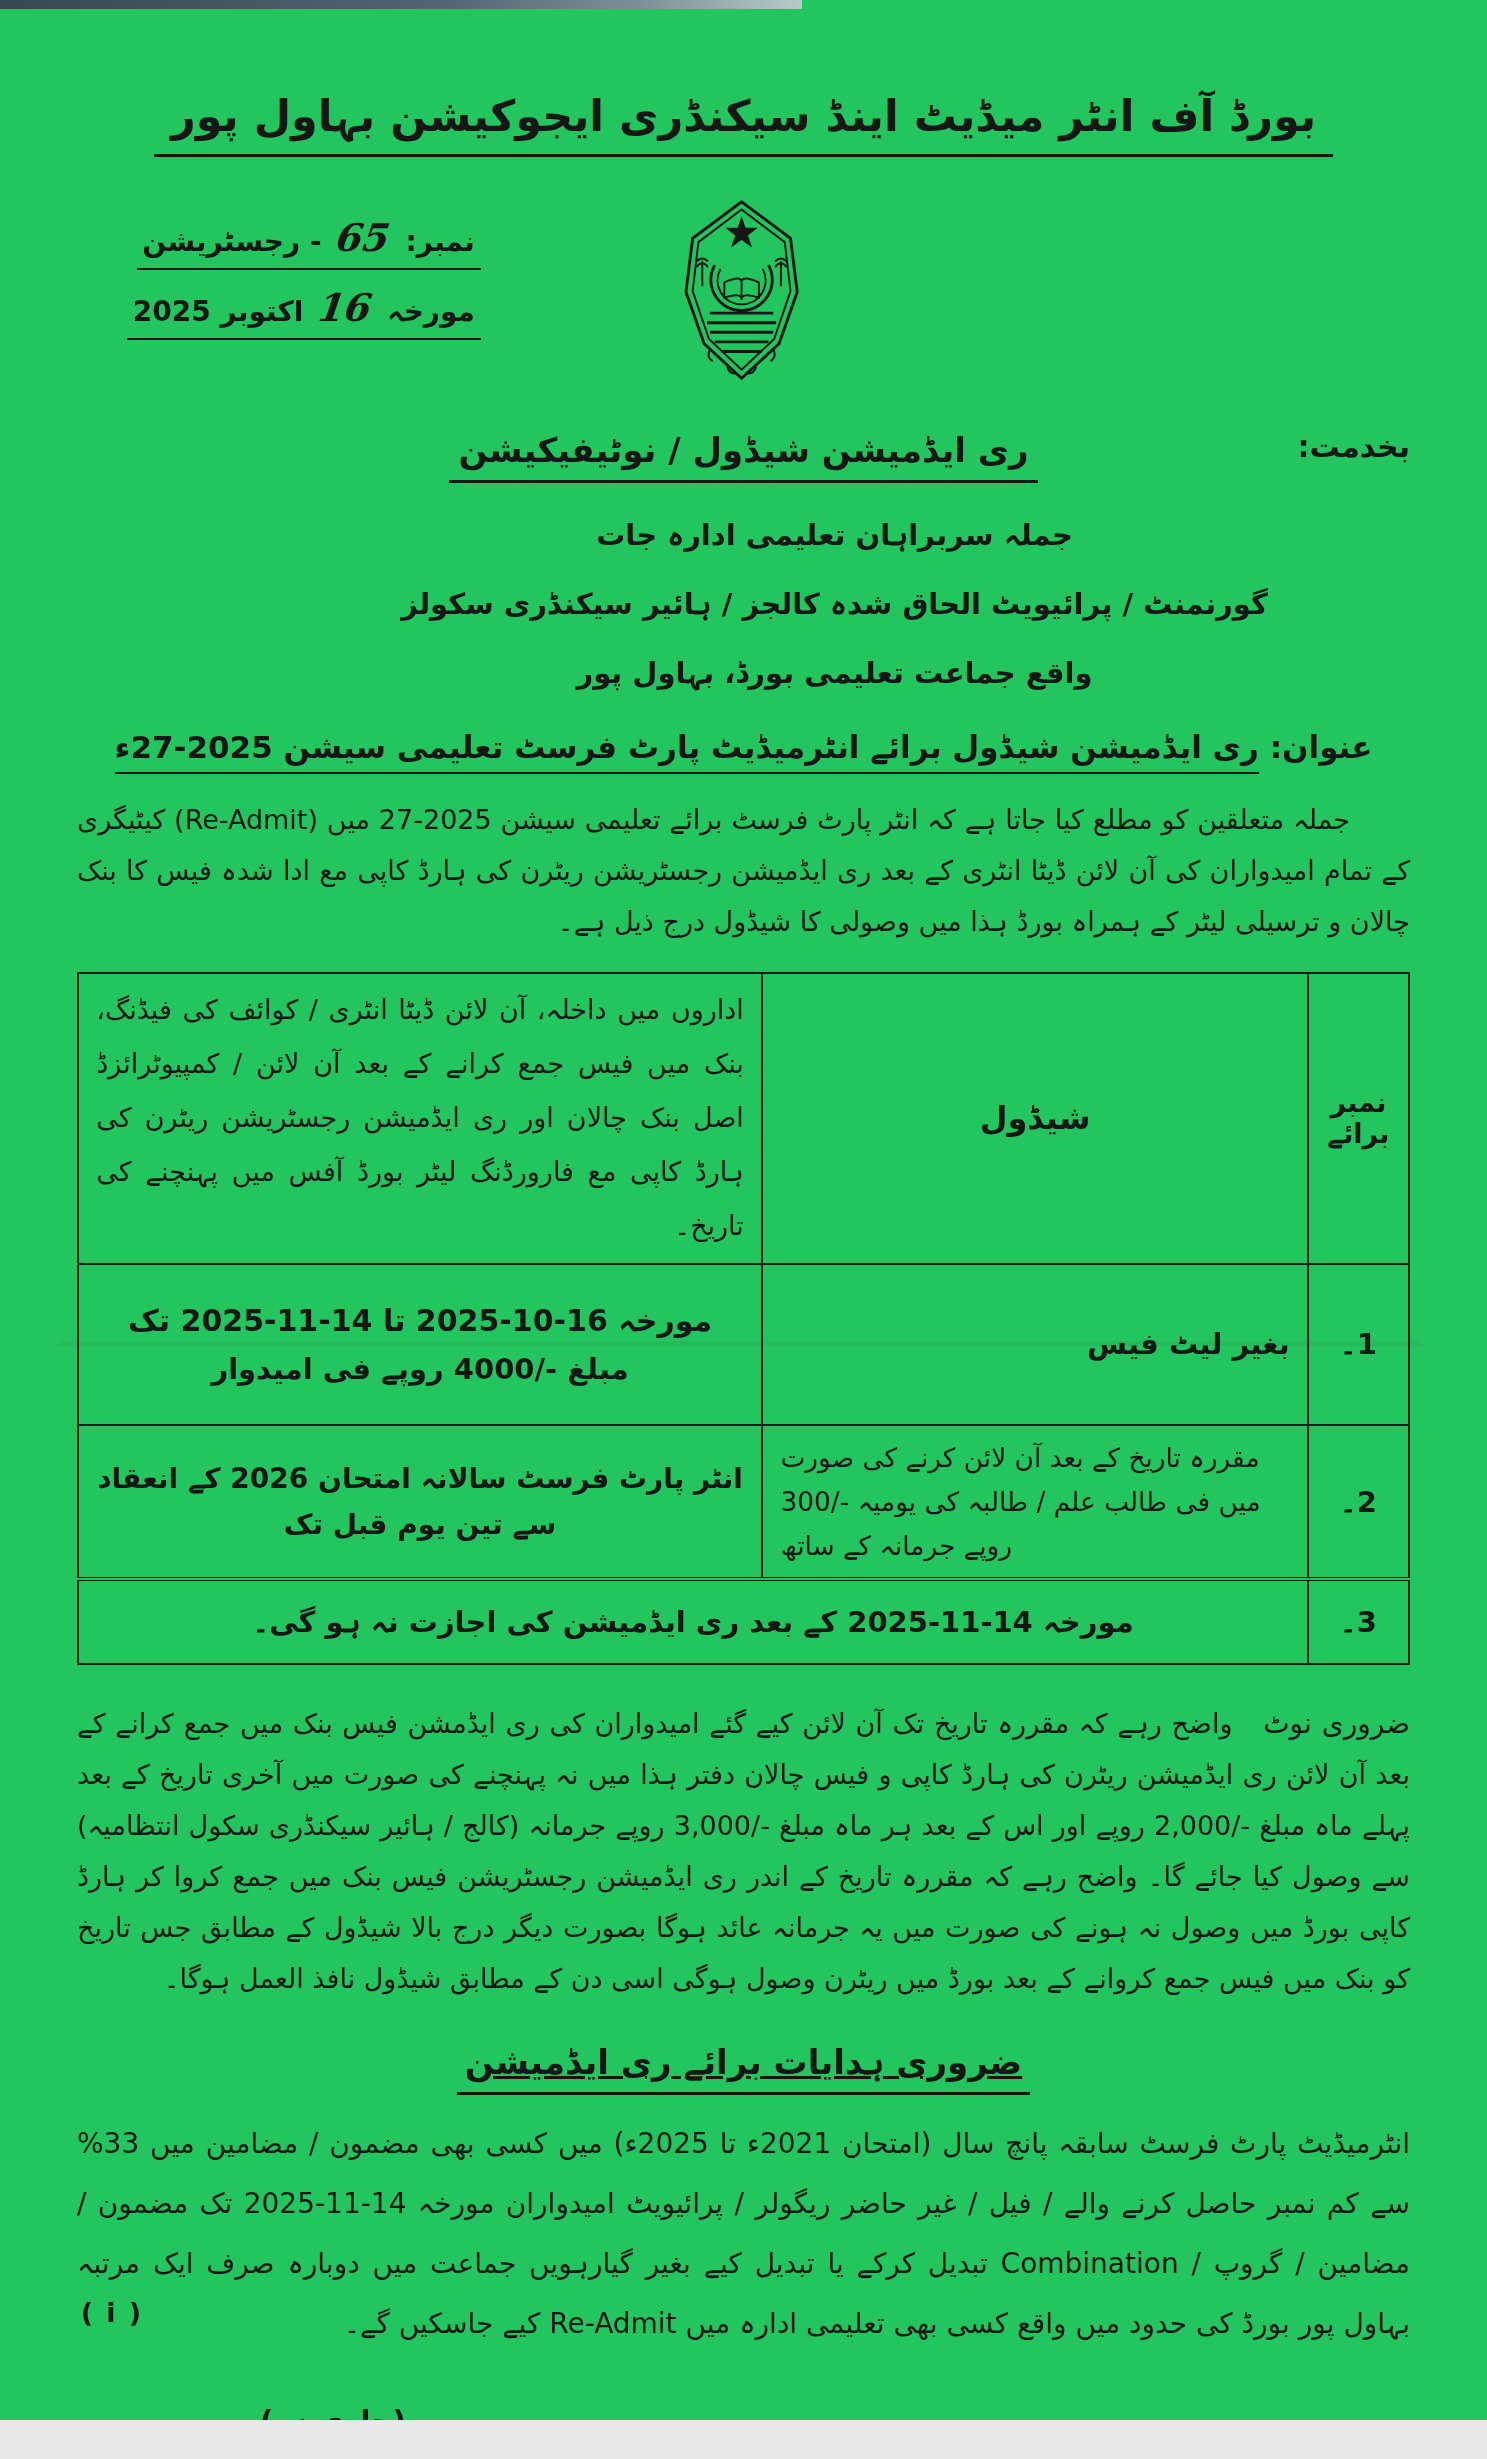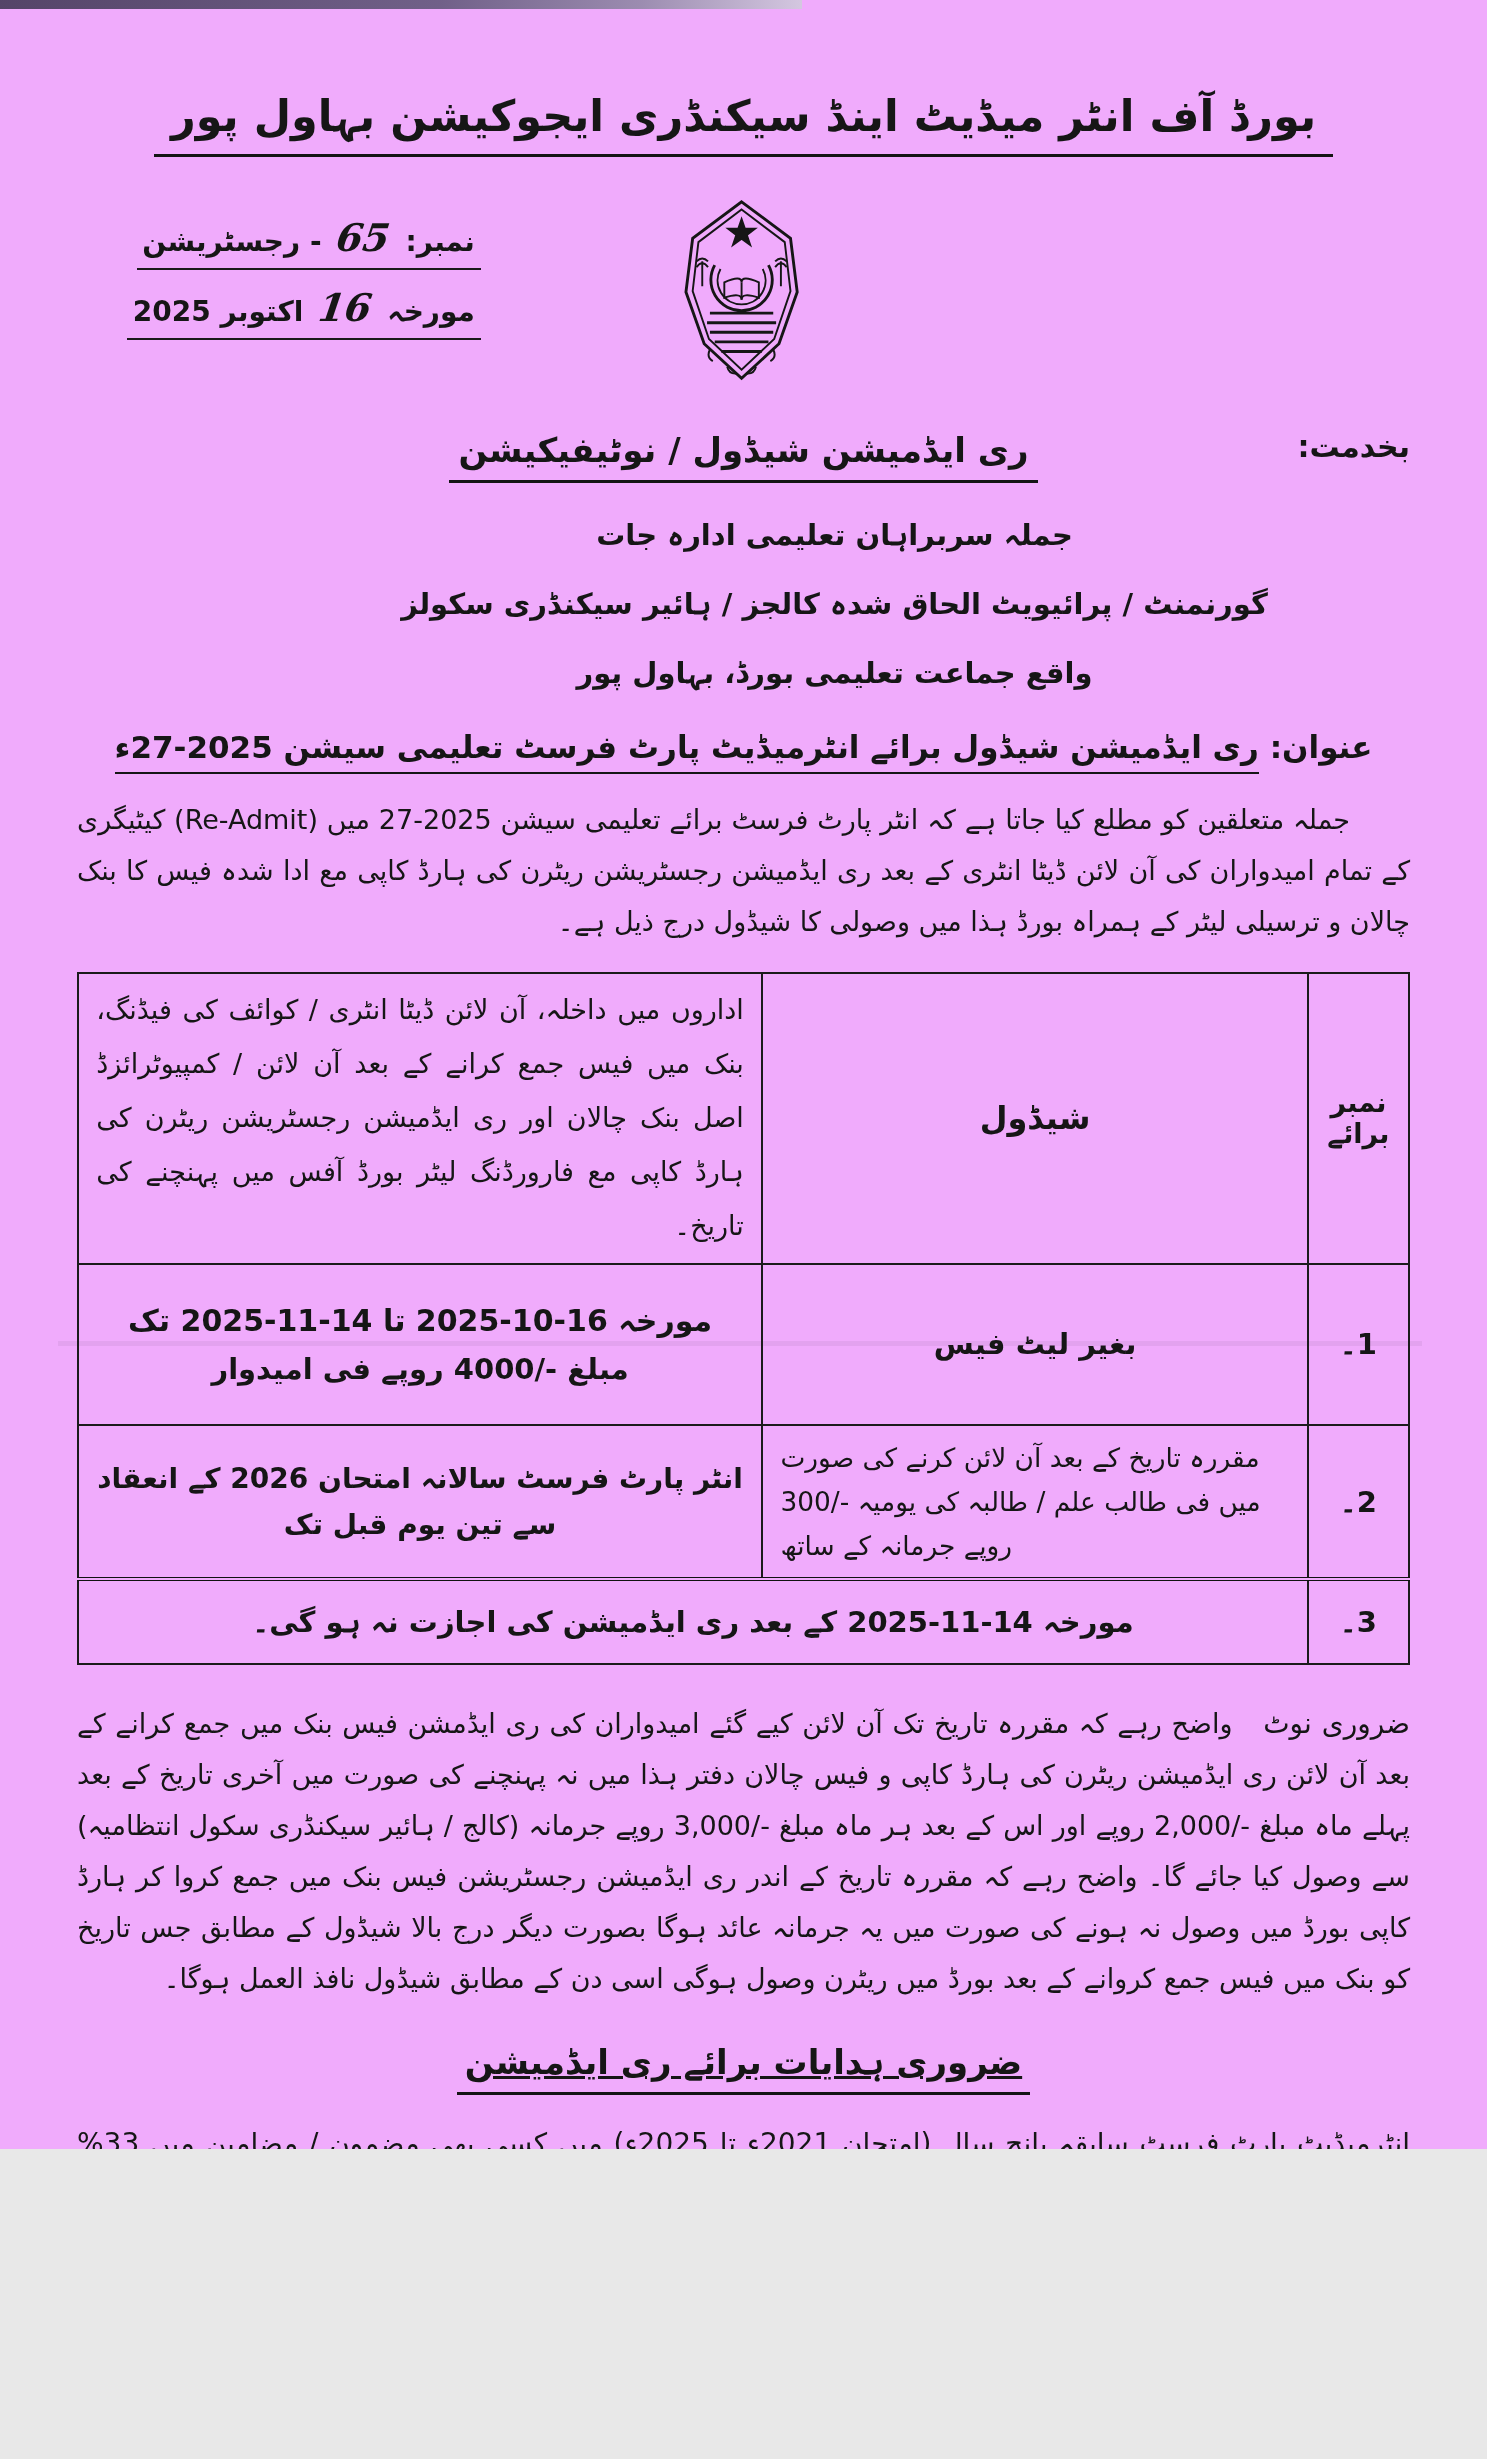--- a/index.html
+++ b/index.html
@@ -1,19 +1,19 @@
 <!DOCTYPE html>
 <html lang="ur"><head>
 <meta charset="utf-8">
 <style>
   * { margin:0; padding:0; box-sizing:border-box; }
   html,body { background:#e8e8e8; }
   .page {
-    position:relative; width:1487px; height:2149px; margin:0 auto;
-    background:#f0abfc; color:#161616; overflow:hidden;
+    position:relative; width:1487px; height:2420px; margin:0 auto;
+    background:#22c55e; color:#161616; overflow:hidden;
     font-family:"DejaVu Sans", sans-serif;
   }
   .content { position:relative; padding:0 77px; }
 
   .scan-bar { position:absolute; top:0; left:0; width:802px; height:8.6px;
     background:linear-gradient(90deg,#39324e 0%, #5a5374 55%, #8d87a3 80%, #cfccdb 100%);
     opacity:.85; }
   .scan-streak { position:absolute; left:58px; width:1364px; height:4.8px;
     background:rgba(60,60,70,0.07); }
 
@@ -56,21 +56,21 @@
   
   table.sched { width:100%; margin-top:25px; border-collapse:collapse; direction:rtl; }
   table.sched td, table.sched th { border:2.4px solid #1b1b1b; vertical-align:middle; padding:9.6px 17.3px; }
   col.c-serial { width:7.6%; } col.c-sched { width:41%; } col.c-desc { width:51.4%; }
   th.h-serial { vertical-align:top; font-size:27px; font-weight:600; padding-top:19px; text-align:center; }
   th.h-sched { font-size:32px; font-weight:600; text-align:center; }
   th.h-desc { height:248px; font-size:27px; font-weight:500; text-align:justify;
     line-height:54px; padding:13.4px 23px; }
   td.serial-cell { text-align:center; font-size:29px; font-weight:600; }
   tr.row1 td { height:161px; }
-  .r1-sched { text-align:center; font-size:29px; font-weight:700; }
+  .r1-sched { text-align:right; font-size:29px; font-weight:700; }
   .r1-desc { text-align:center; font-weight:700; }
   .r1-desc .l1 { font-size:30px; letter-spacing:0.5px; display:block; margin-bottom:13.4px; }
   .r1-desc .l2 { font-size:29px; display:block; }
   tr.row2 td { height:142px; }
   .r2-sched { text-align:left; font-size:26.4px; line-height:44px; font-weight:500;border-radius:25px; }
   .r2-desc { text-align:center; font-size:28px; line-height:46px; font-weight:700; }
   tr.row3 td { height:85px; border-top:4.8px double #111; }
   .r3-merged { text-align:center; font-size:29px; font-weight:700; }
 
   

